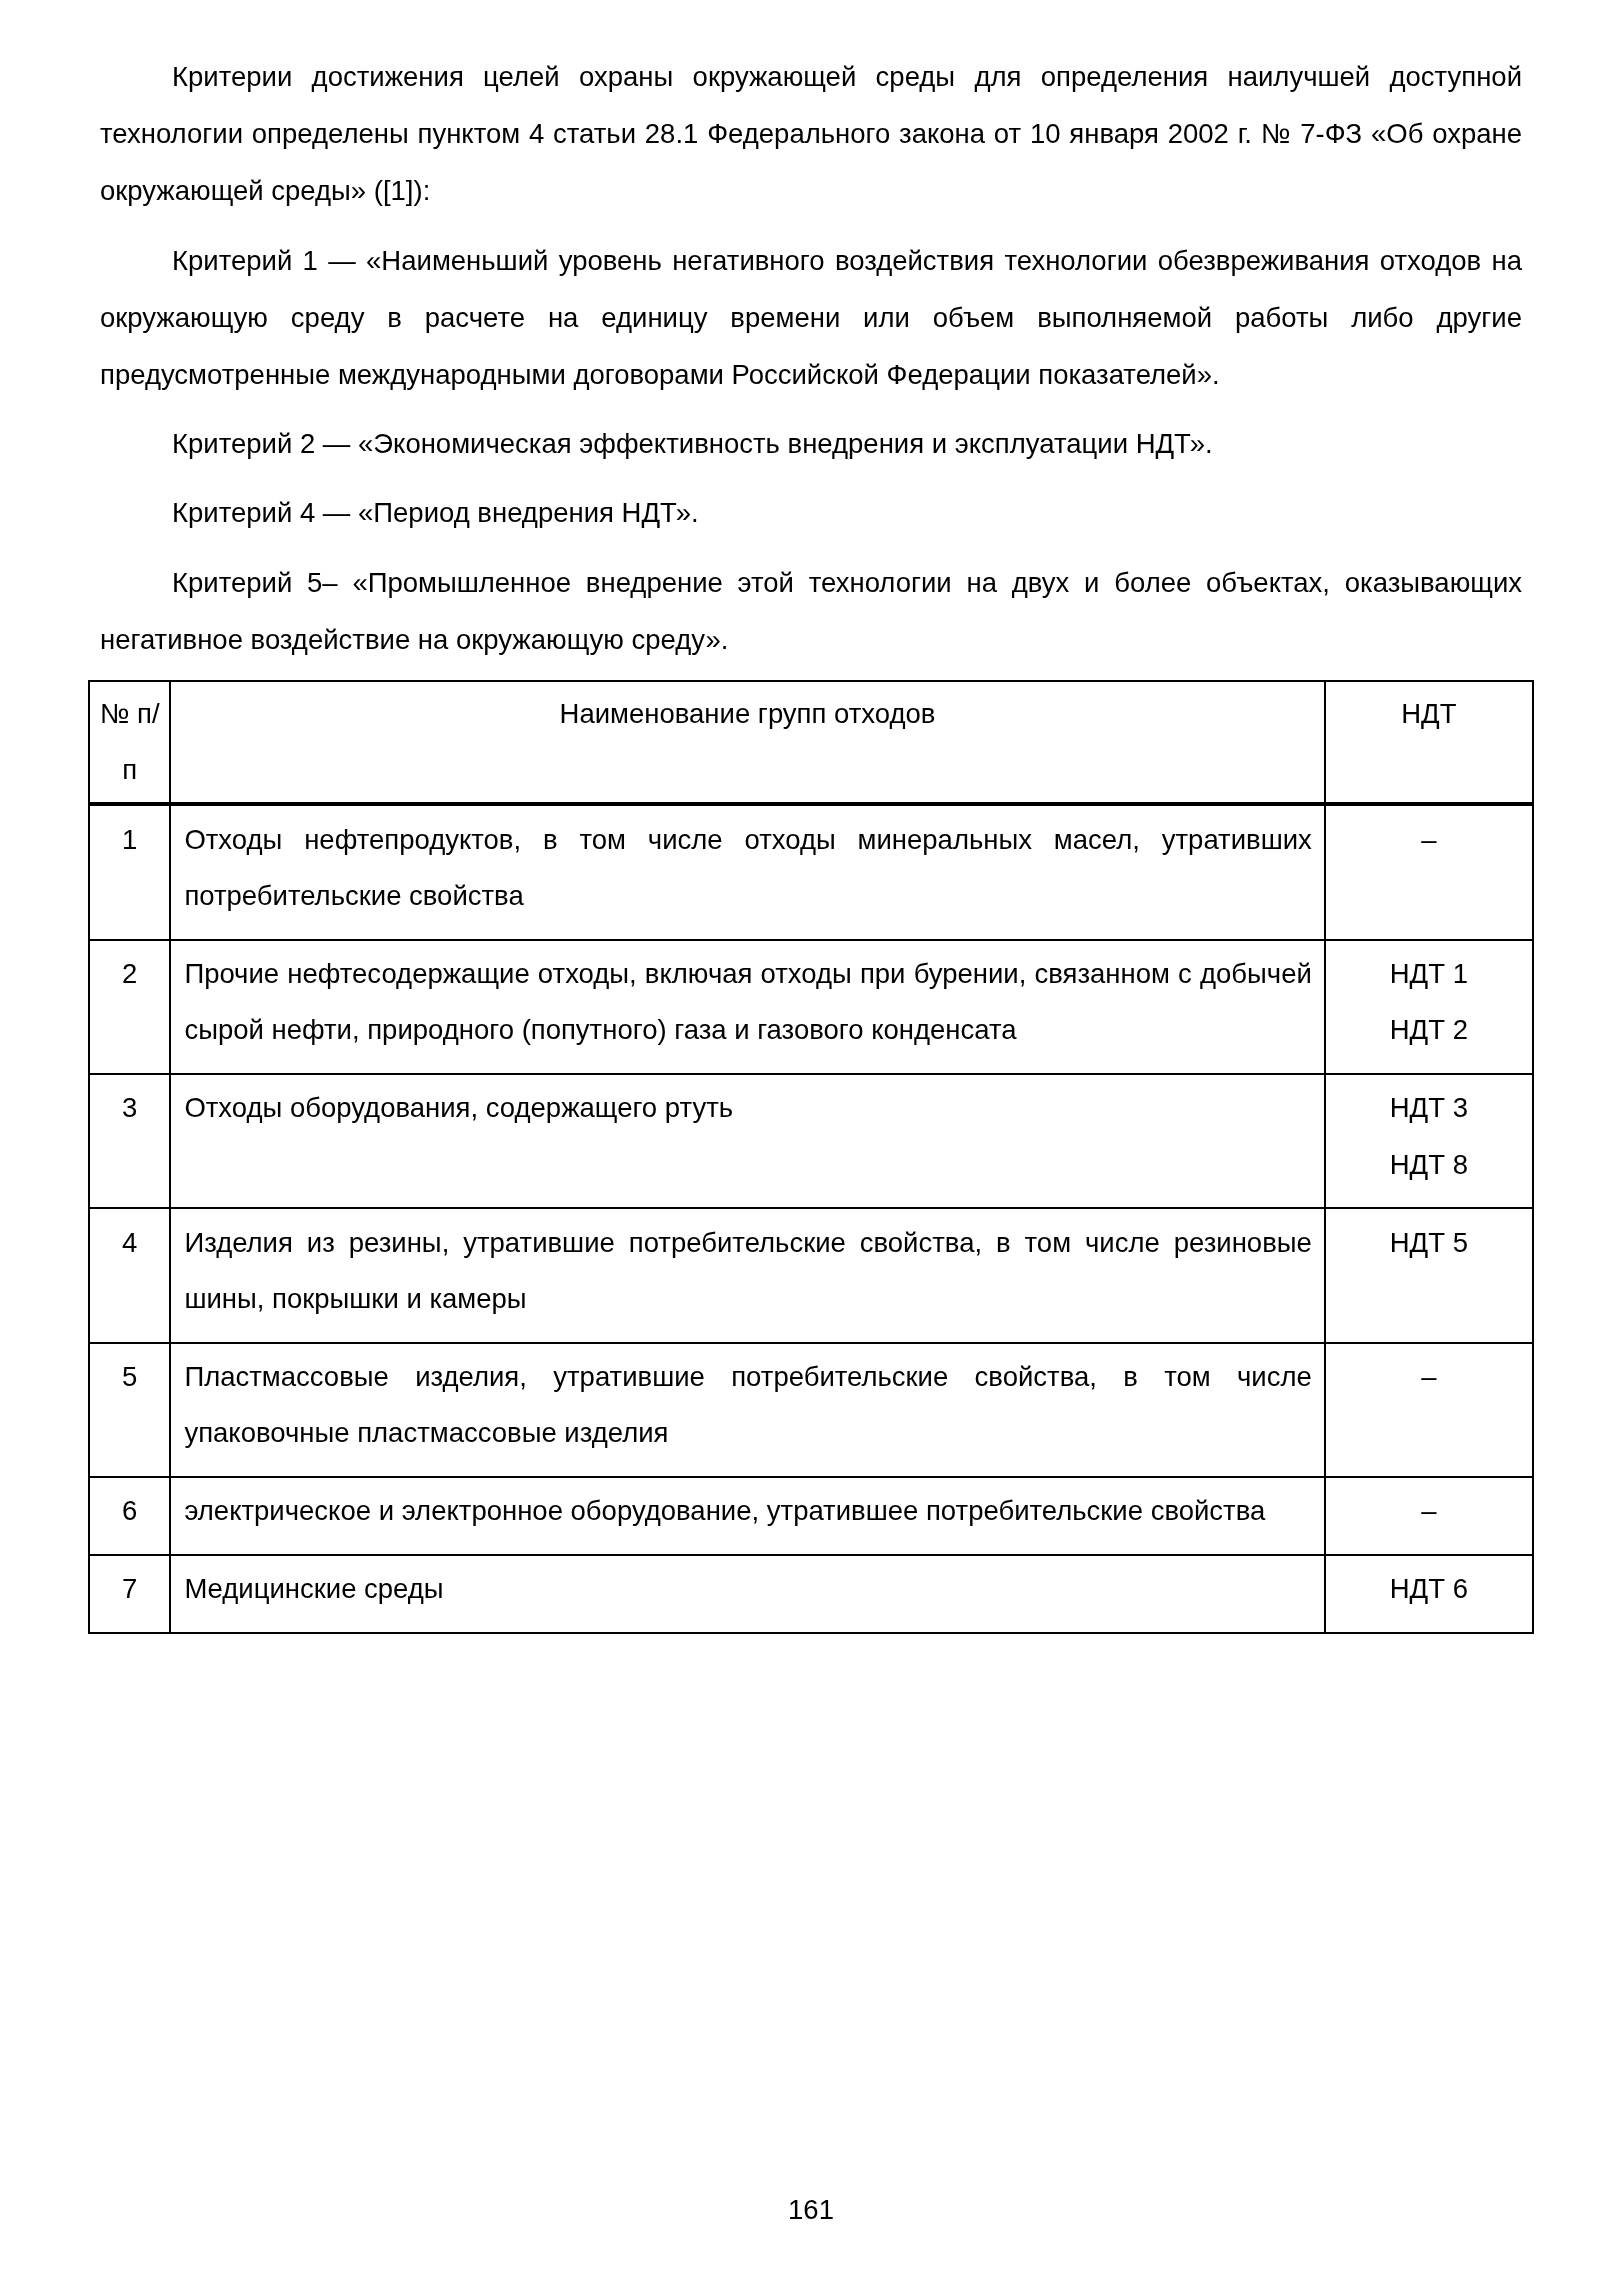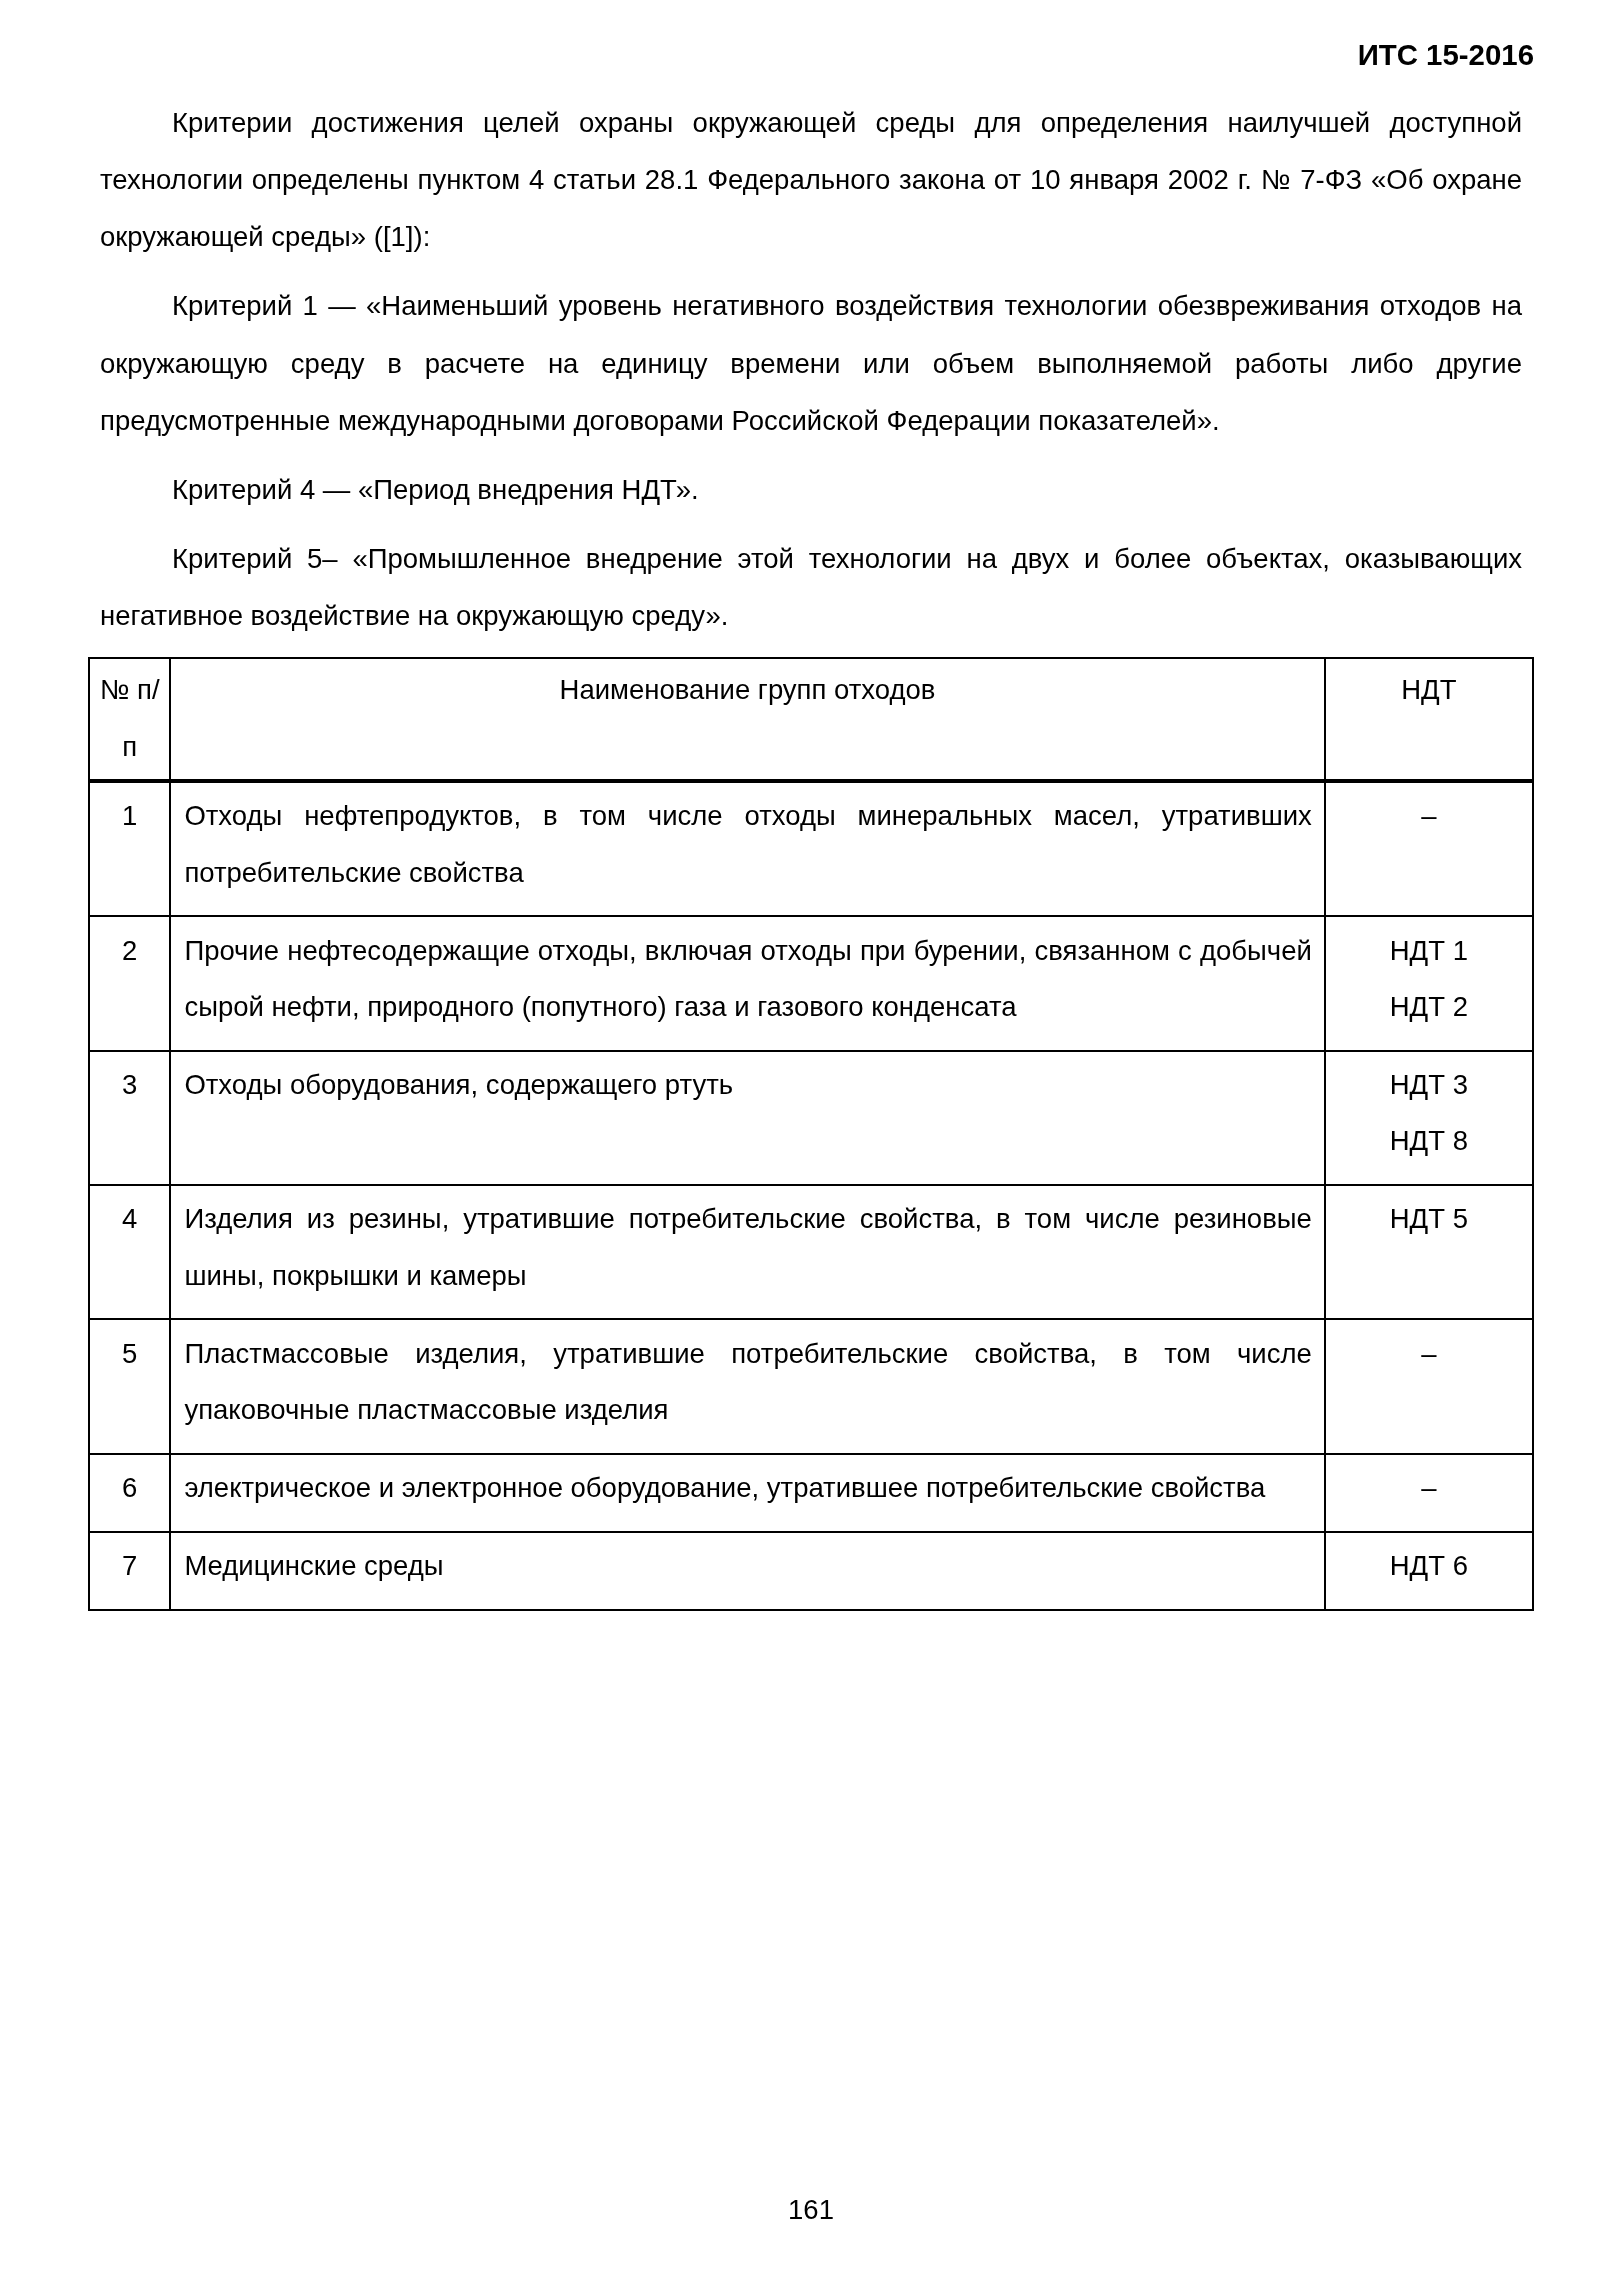--- a/index.html
+++ b/index.html
@@ -62,24 +62,24 @@
     bottom:69px;
     text-align:center;
     font-size:27.5px;
   }
 </style>
 </head>
 <body>
 
 <div class="page">
 
-  <div class="doc-header">ИТС 15-2016</div>
 
   <p class="body-par">Критерии достижения целей охраны окружающей среды для определения наилучшей доступной технологии определены пунктом 4 статьи 28.1 Федерального закона от 10 января 2002 г. № 7-ФЗ «Об охране окружающей среды» ([1]):</p>
   <p class="body-par">Критерий 1 — «Наименьший уровень негативного воздействия технологии обезвреживания отходов на окружающую среду в расчете на единицу времени или объем выполняемой работы либо другие предусмотренные международными договорами Российской Федерации показателей».</p>
+  <p class="body-par">Критерий 2 — «Экономическая эффективность внедрения и эксплуатации НДТ».</p>
   <p class="body-par">Критерий 4 — «Период внедрения НДТ».</p>
   <p class="body-par">Критерий 5– «Промышленное внедрение этой технологии на двух и более объектах, оказывающих негативное воздействие на окружающую среду».</p>
 
 
   <table class="ndt-table">
     <thead>
       <tr>
         <th class="col-num">№ п/п</th>
         <th>Наименование групп отходов</th>
         <th class="col-ndt">НДТ</th>

